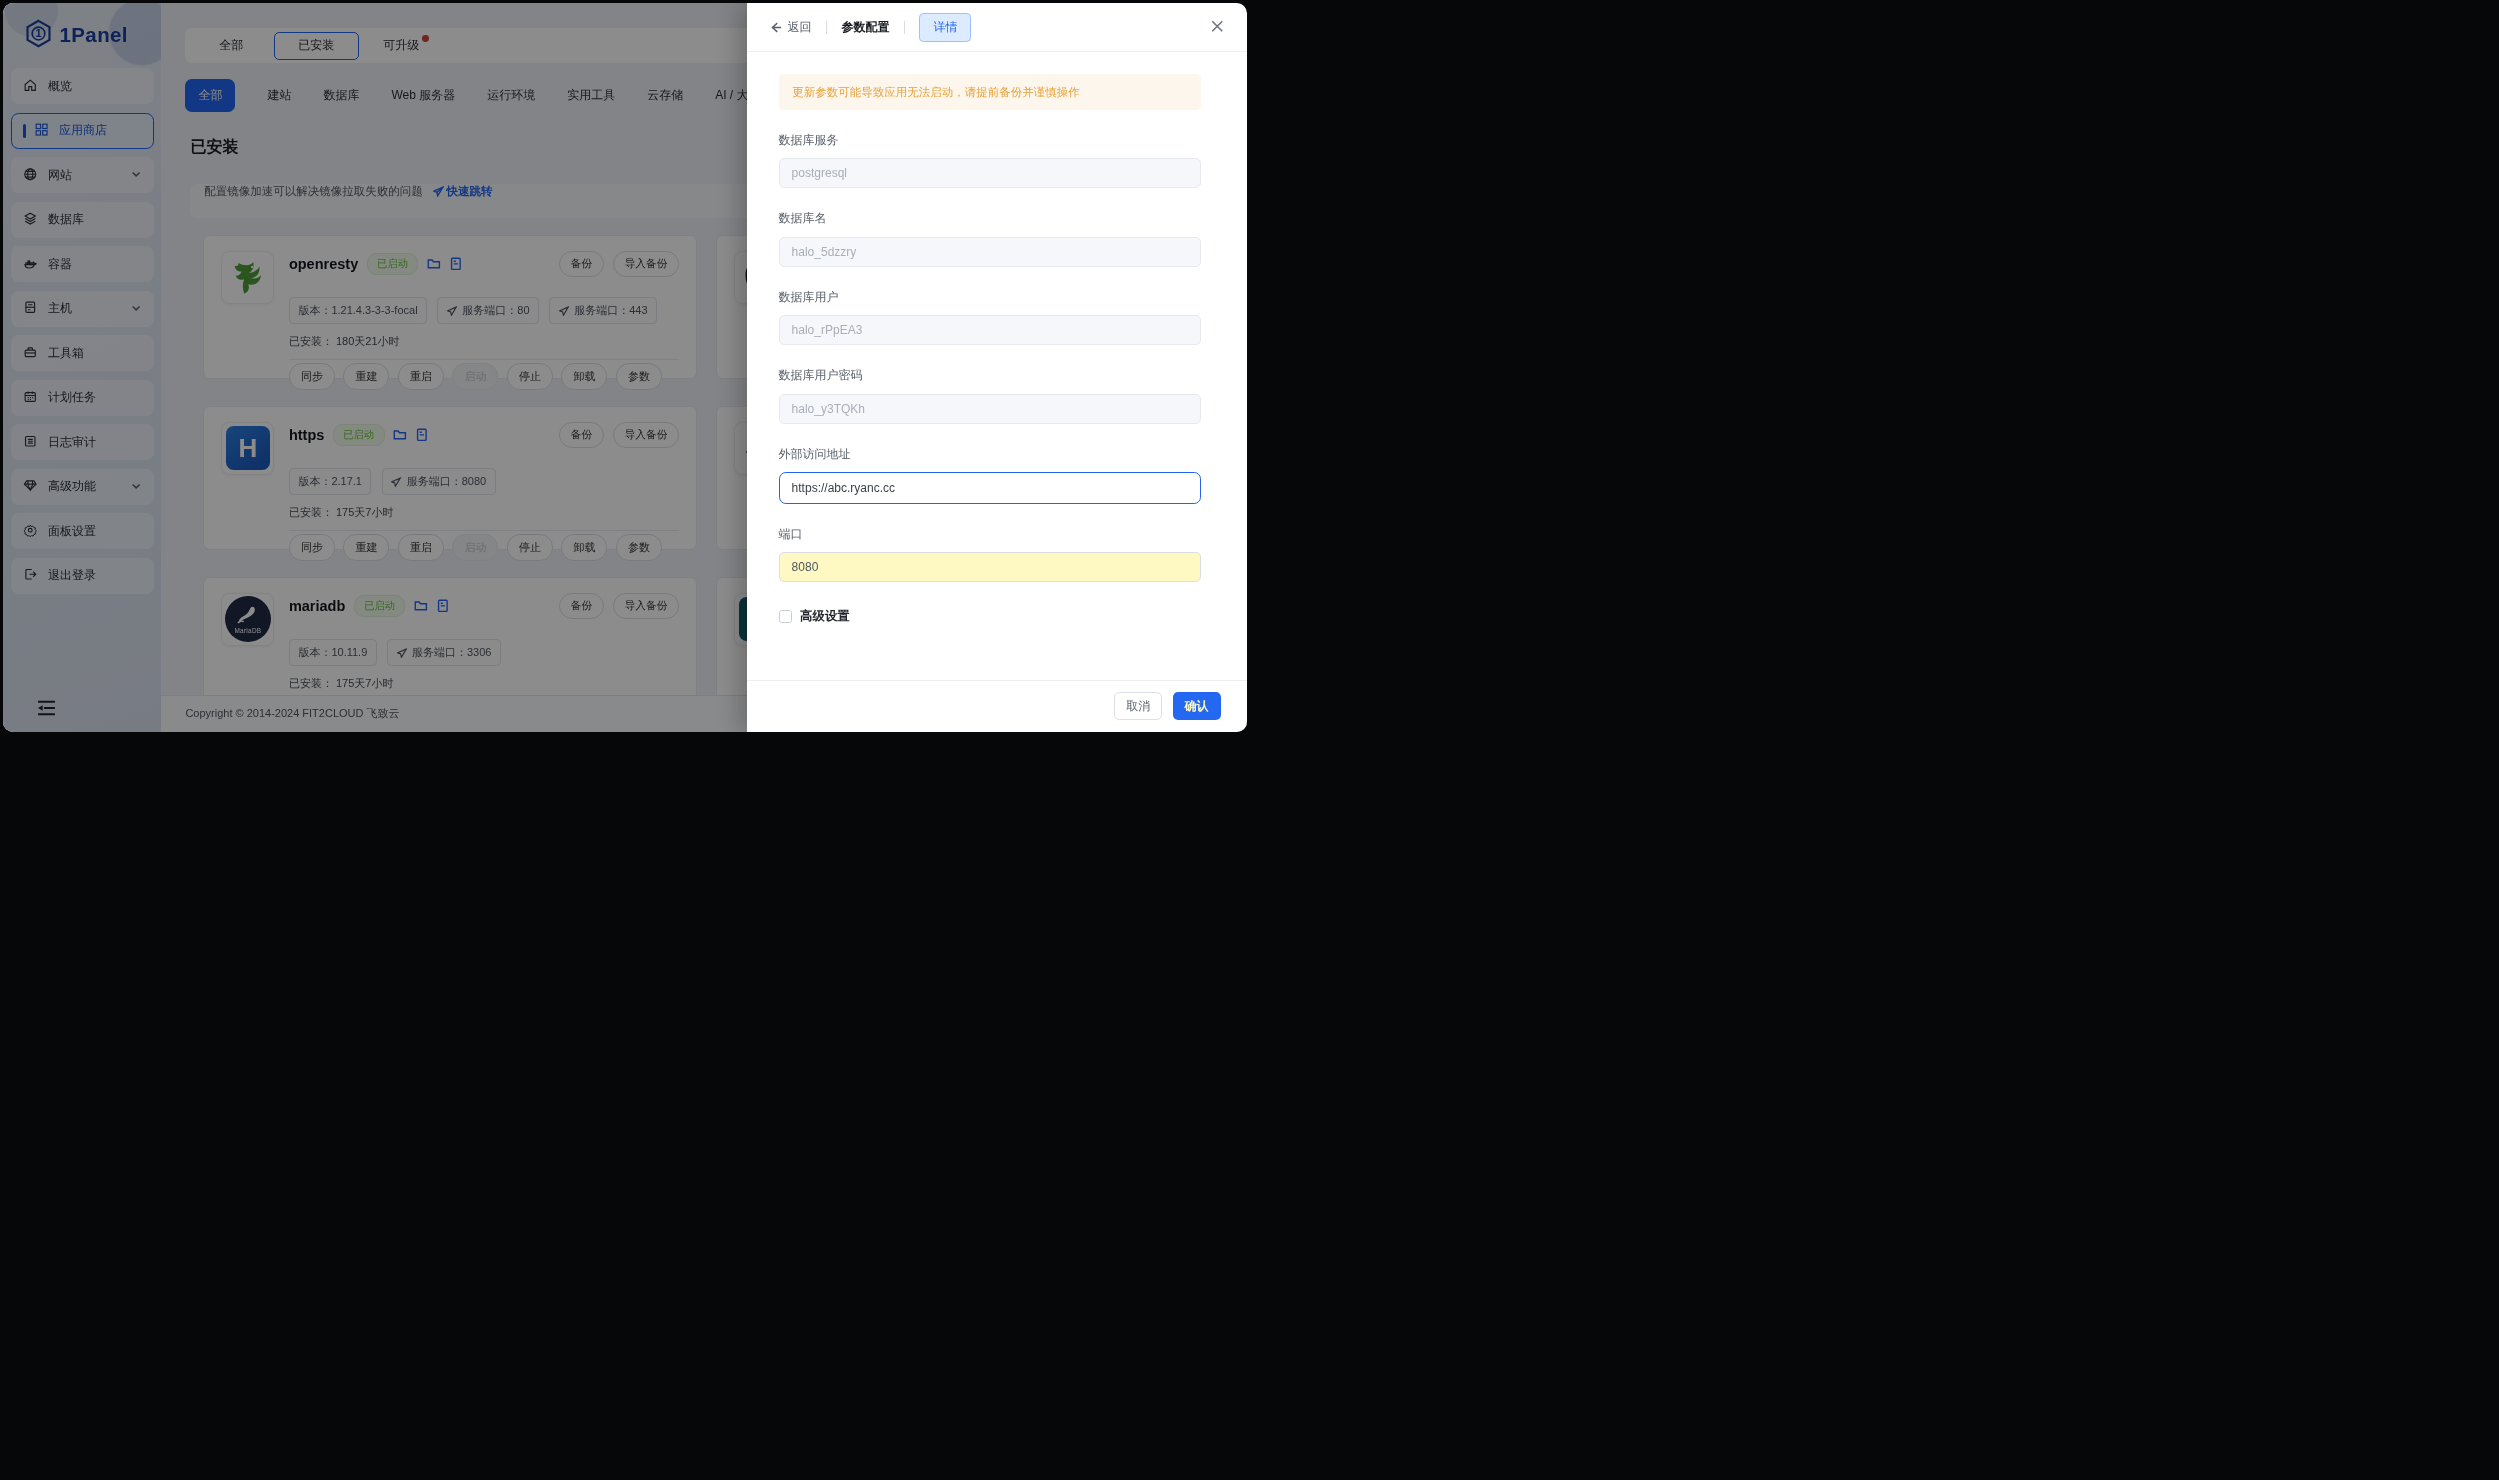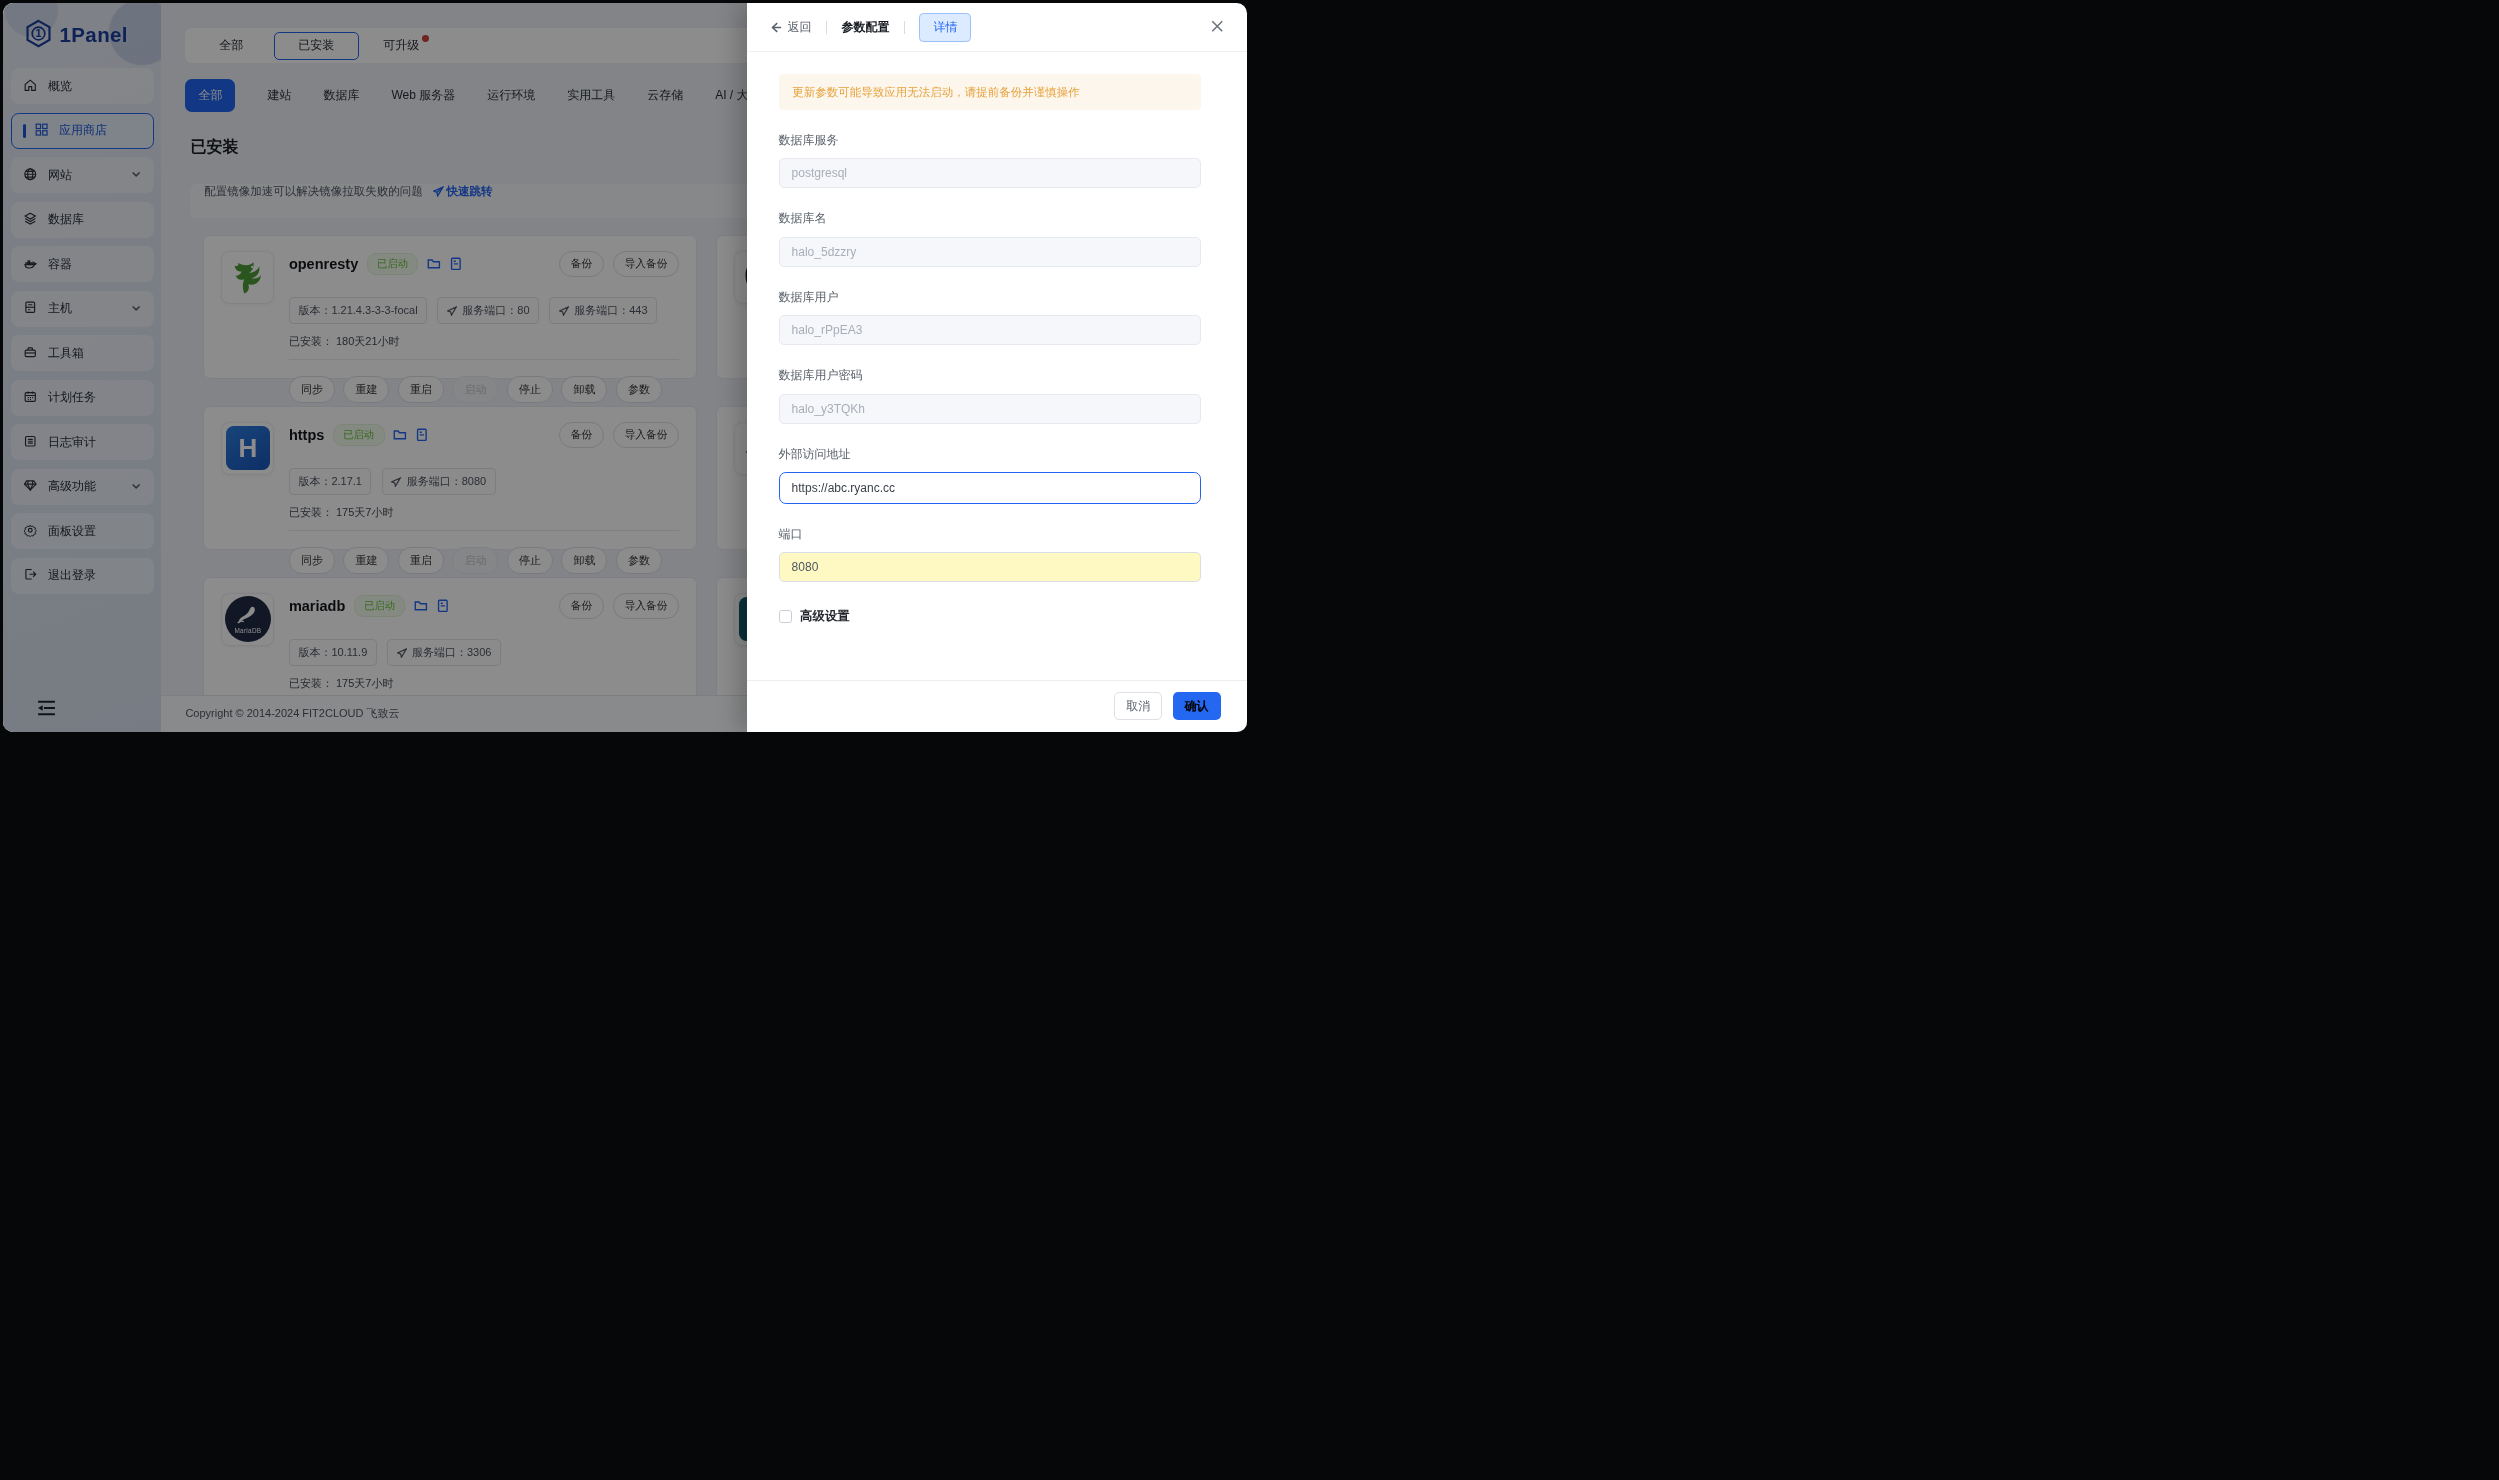--- a/index.html
+++ b/index.html
@@ -56,21 +56,21 @@
   .mini { width:13.7px; height:13.7px; cursor:pointer; }
   .mini svg { width:13.7px; height:13.7px; stroke:#2264f0; stroke-width:1.6; fill:none; }
   .spacer { flex:1; }
   .pill { border:0.9px solid #dcdfe6; border-radius:13px; padding:5.1px 11px; font-size:10.7px; color:#303133; background:#fff; cursor:pointer; white-space:nowrap; }
   .chips { display:flex; gap:10.3px; margin-top:20px; }
   .chip { border:0.9px solid #e0e3e9; border-radius:4.3px; padding:5.1px 8.5px; font-size:11px; color:#4e5560;
     display:flex; gap:5.1px; align-items:center; background:#fdfdfe; white-space:nowrap; }
   .chip svg { width:10.3px; height:10.3px; stroke:#4e5560; stroke-width:1.6; fill:none; }
   .installed { margin-top:9.4px; font-size:11px; color:#434a54; }
   .cdivider { border-top:0.9px solid #e8ebf0; margin-top:10.3px; }
-  .actions { display:flex; gap:8.5px; margin-top:16px; }
+  .actions { display:flex; gap:8.5px; margin-top:3px; }
   .action { border:0.9px solid #dcdfe6; border-radius:13px; padding:5.1px 11px; font-size:11px; color:#303133; background:#fff; cursor:pointer; white-space:nowrap; }
   .action.disabled { color:#bcc0c6; background:#f3f5f7; border-color:#e7eaee; }
 
   .main-footer { position:absolute; left:0; right:0; bottom:0; height:37px; background:#fafbfd; border-top:0.9px solid #e2e5ec;
     display:flex; align-items:center; padding-left:24px; font-size:11px; color:#4e5560; z-index:5; }
 
   
   .halo-tile { width:44px; height:44px; border-radius:7.7px; background:linear-gradient(145deg,#2b7de0,#1a56b8);
     display:flex; align-items:center; justify-content:center; color:#fff; font-size:26px; font-weight:bold; }
   .maria-tile { width:46px; height:46px; border-radius:50%; background:#1f2a44; display:flex; flex-direction:column;
@@ -99,21 +99,21 @@
   input.dis { background:#f5f7fa; border:0.9px solid #e6e9ef; color:#a9aeb8; }
   input.norm { background:#fef9c3; border:0.9px solid #d9dde4; color:#4e5560; }
   input.focus { background:#fff; border:1.7px solid #2264f0; color:#3c424a; border-radius:6.8px; height:32px; }
   .adv { margin-top:26px; display:flex; align-items:center; gap:8.5px; }
   .cb { width:13px; height:13px; border:0.9px solid #c9ced6; border-radius:2.6px; background:#fff; cursor:pointer; flex:none; }
   .adv-label { font-size:12.4px; color:#22262c; font-weight:bold; }
   .d-footer { flex:none; height:52px; border-top:0.9px solid #eceef2; display:flex; align-items:center;
     justify-content:flex-end; gap:10.3px; padding:0 26px; }
   .btn { width:48px; height:28px; border-radius:5.1px; font-size:12px; display:flex; align-items:center; justify-content:center; cursor:pointer; }
   .btn-cancel { border:0.9px solid #dcdfe6; background:#fff; color:#595f6a; }
-  .btn-confirm { background:#2468f2; color:#000000; font-weight:bold; }
+  .btn-confirm { background:#2468f2; color:#fef9c3; font-weight:bold; }
 </style>
 </head>
 <body>
 
 <div class="window">
 
   <aside class="sidebar">
     <div class="logo">
       <span>
         <svg width="27" height="29" viewBox="0 0 32 34">

